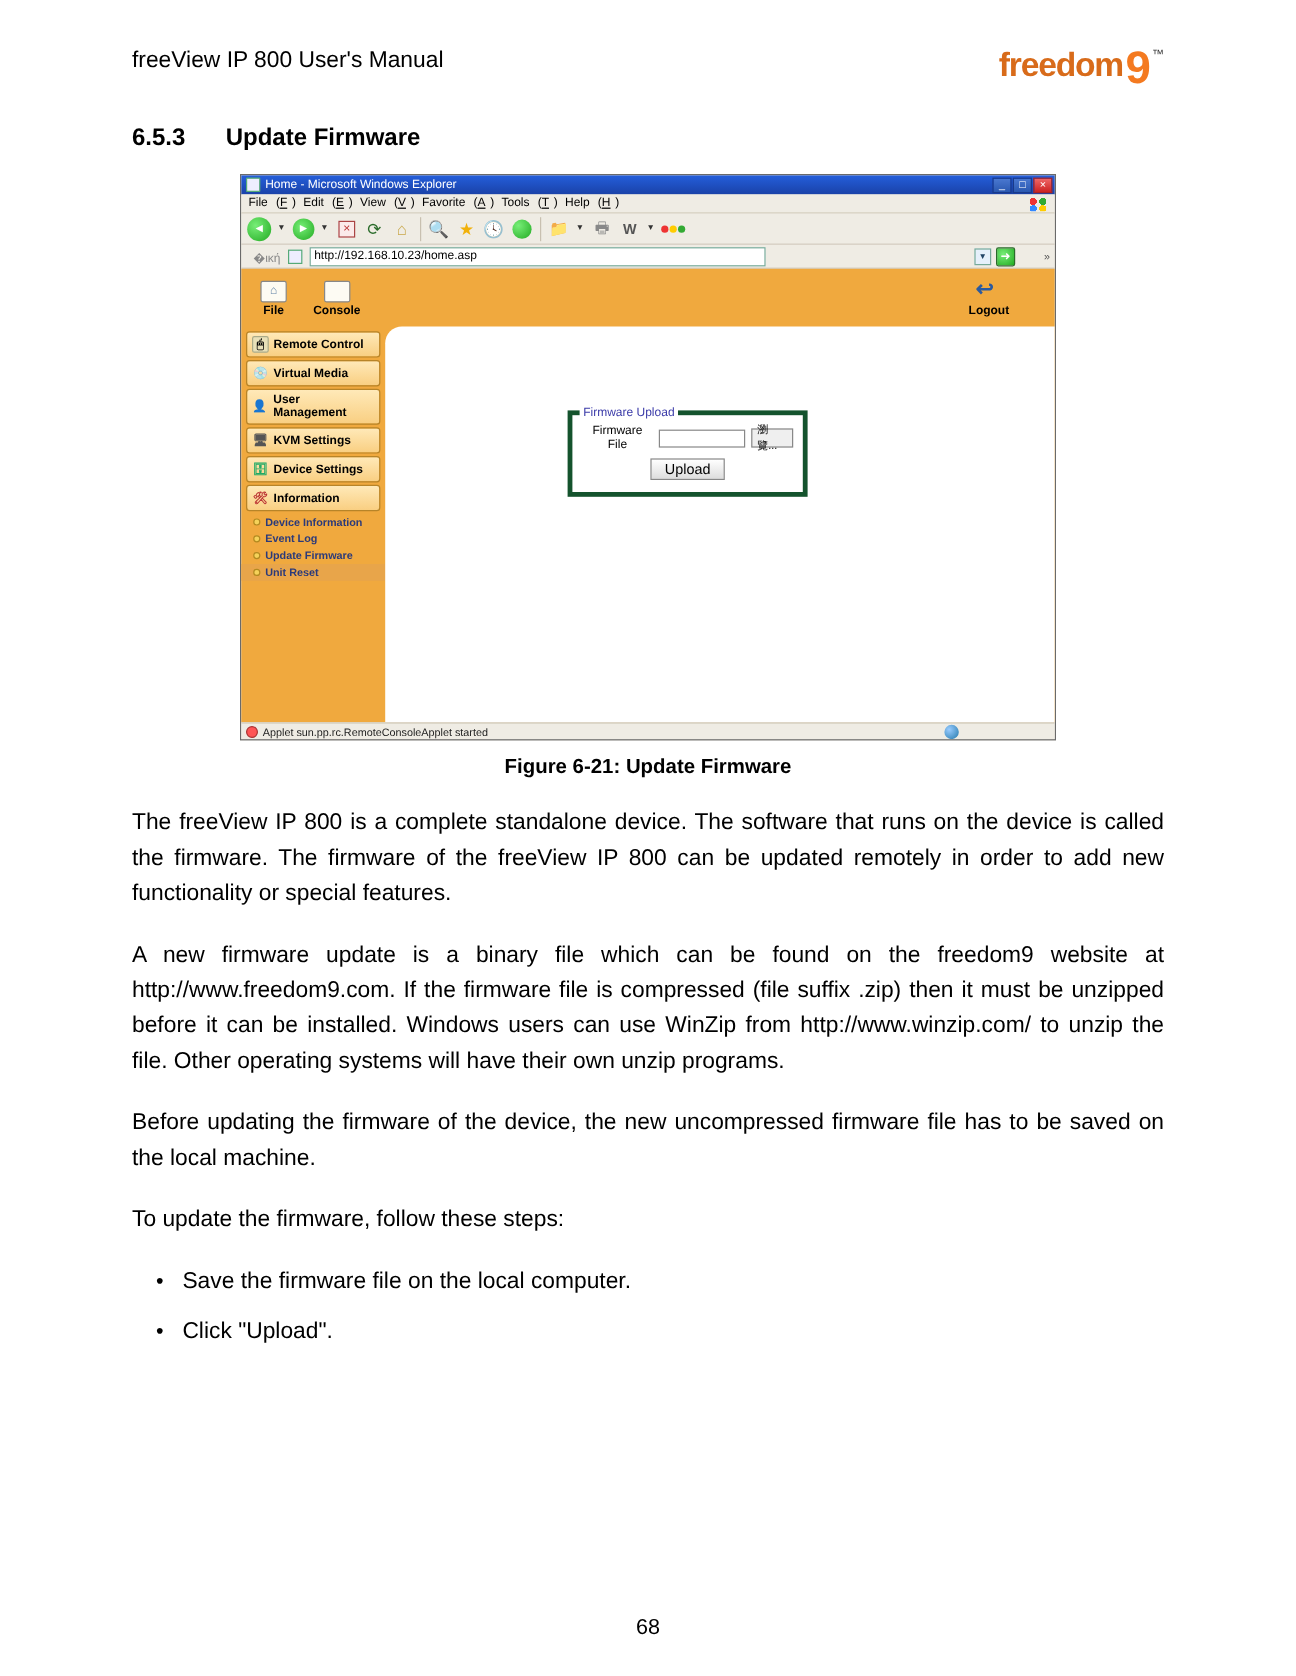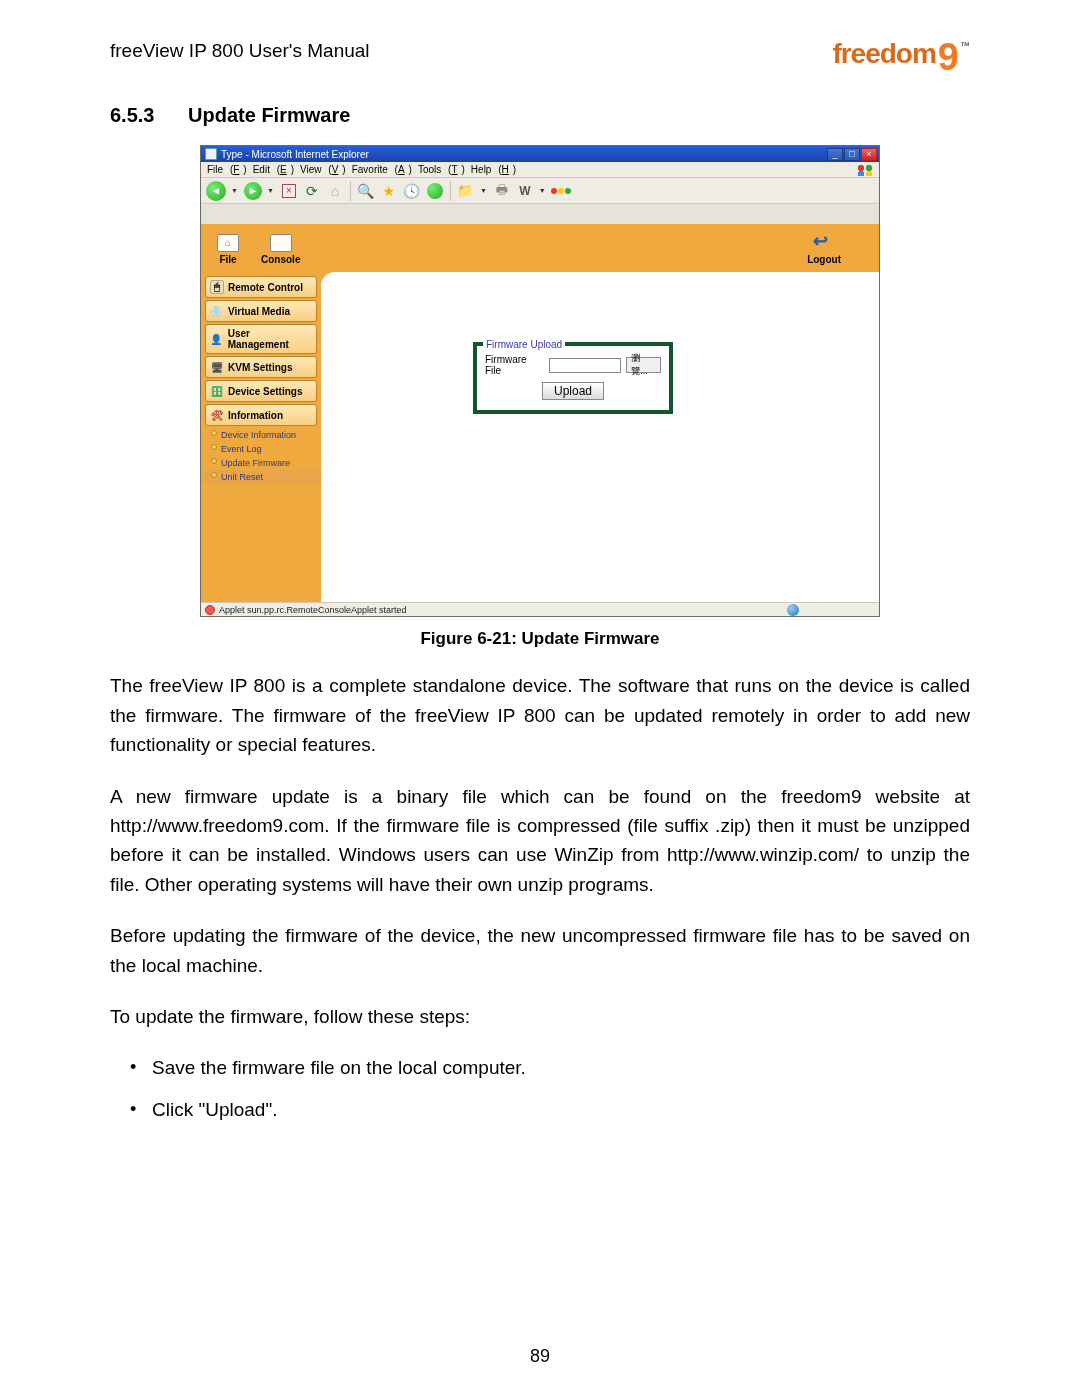--- a/index.html
+++ b/index.html
@@ -174,23 +174,23 @@
     padding: 3px 4px;
     font-size:10px; font-weight:bold; color:#000;
     display:flex; align-items:center; gap:4px;
   }
   .menu-icon {
     width:14px; height:14px; border-radius:2px;
     display:inline-flex; align-items:center; justify-content:center;
     font-size:10px;
   }
   .sub-item {
-    font-size:9px; color:#2b3a7a; font-weight:normal;
+    font-size:9px; color:#2b3a7a; font-weight:bold;
     padding: 2px 4px 2px 10px;
-    display:flex; gap:4px;
+    display:flex; align-items:center; gap:4px;
   }
   .sub-item.active { background:#e8a54a; }
   .sub-bullet { width:6px;height:6px;border-radius:50%;background:#f5d25a;border:1px solid #b38a20;}
   .main-panel {
     flex:1; background:#fff;
     border-top-left-radius:14px;
     margin-top: -2px;
     position:relative;
   }
   .firmware-fieldset {
@@ -198,21 +198,21 @@
     width:200px;
     border:4px solid #14532d;
     padding: 8px 8px 10px 8px;
     font-size:10px;
   }
   .firmware-fieldset .legend {
     position:absolute; top:-7px; left:6px; background:#fff; padding:0 3px;
     color:#3a3aa8; font-size:10px;
   }
   .ff-row { display:flex; align-items:center; gap:5px; margin-bottom:6px;}
-  .ff-label { color:#000; }
+  .ff-label { color:#000;text-align:center; }
   .ff-input {
     width:74px; height:15px; border:1px solid #888; background:#fff;
   }
   .ff-browse {
     height:16px; border:1px solid #888; background:#efefef;
     font-size:9px; padding: 0 4px; display:flex; align-items:center;
   }
   .ff-upload {
     width:62px; height:18px; margin: 0 auto;
     border:1px solid #888;
@@ -262,21 +262,21 @@
 <div class="section-title-row">
   <span class="section-num">6.5.3</span>
   <span>Update Firmware</span>
 </div>
 
 <div class="screenshot">
 
   <div class="ie-titlebar">
     <div class="ie-title-left">
       <span class="ie-page-icon"></span>
-      <span>Type - Microsoft Internet Explorer</span>
+      <span>Home - Microsoft Windows Explorer</span>
     </div>
     <div class="win-buttons">
       <div class="win-btn">_</div>
       <div class="win-btn">□</div>
       <div class="win-btn close">×</div>
     </div>
   </div>
 
   <div class="ie-menubar">
     <span><span>File</span> (<span class="hotkey">F</span>)</span>
@@ -315,20 +315,30 @@
     <div class="tb-btn tb-print">🖶</div>
     <div class="tb-btn tb-w">W</div>
     <span class="drop-arrow">▼</span>
     <div class="tb-btn tb-msn">
       <span class="msn-dot" style="background:#e33"></span>
       <span class="msn-dot" style="background:#fc0"></span>
       <span class="msn-dot" style="background:#3a3"></span>
     </div>
   </div>
 
+  <div class="ie-addressbar">
+    <span class="addr-label">�ική</span>
+    <span class="addr-icon"></span>
+    <div class="addr-input">http://192.168.10.23/home.asp</div>
+    <div class="addr-go-group">
+      <div class="addr-drop">▾</div>
+      <div class="addr-go">➜</div>
+    </div>
+    <span class="addr-chevrons">»</span>
+  </div>
 
   <div class="ie-content">
     <div class="top-strip">
       <div class="nav-cell">
         <div class="nav-icon" style="display:flex;align-items:center;justify-content:center;color:#6385a8;">⌂</div>
         <span>File</span>
       </div>
       <div class="nav-cell">
         <div class="nav-icon"></div>
         <span>Console</span>
@@ -409,13 +419,13 @@
 <p class="para">The freeView IP 800 is a complete standalone device. The software that runs on the device is called the firmware. The firmware of the freeView IP 800 can be updated remotely in order to add new functionality or special features.</p>
 <p class="para">A new firmware update is a binary file which can be found on the freedom9 website at http://www.freedom9.com. If the firmware file is compressed (file suffix .zip) then it must be unzipped before it can be installed. Windows users can use WinZip from http://www.winzip.com/ to unzip the file. Other operating systems will have their own unzip programs.</p>
 <p class="para">Before updating the firmware of the device, the new uncompressed firmware file has to be saved on the local machine.</p>
 <p class="para nojust">To update the firmware, follow these steps:</p>
 
 <ul class="bullets">
   <li>Save the firmware file on the local computer.</li>
   <li>Click "Upload".</li>
 </ul>
 
-<div class="page-num">89</div>
+<div class="page-num">68</div>
 
 </body></html>

